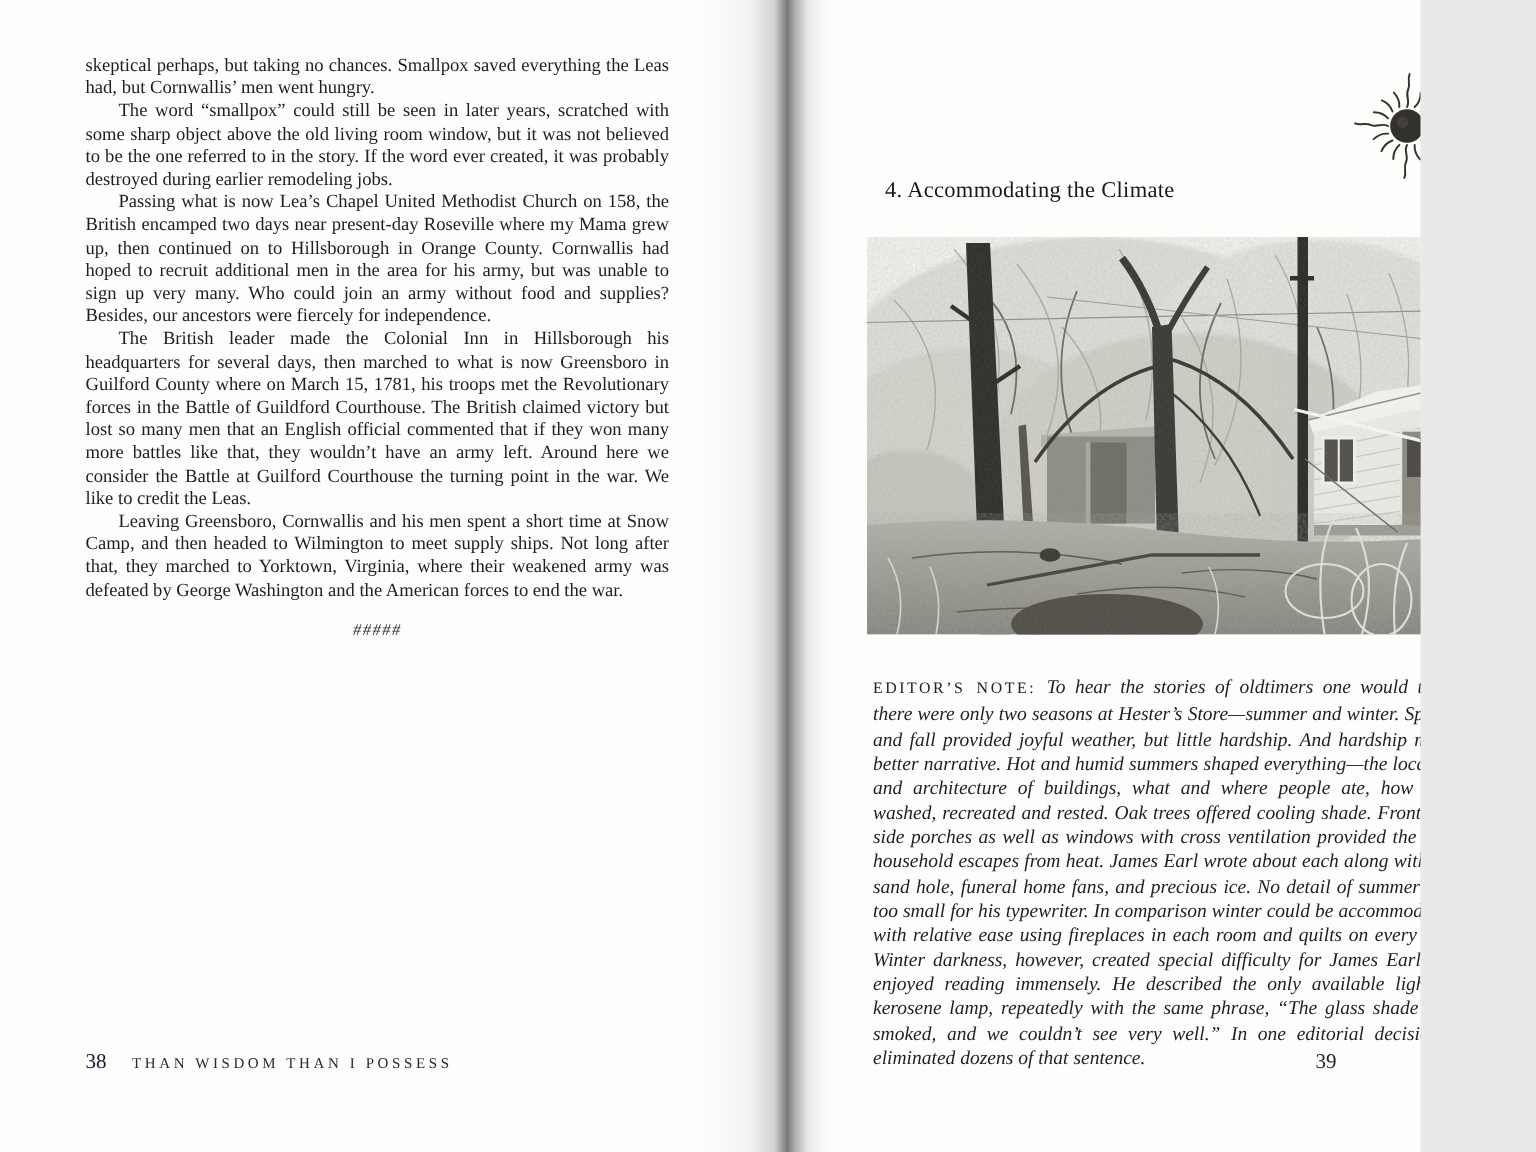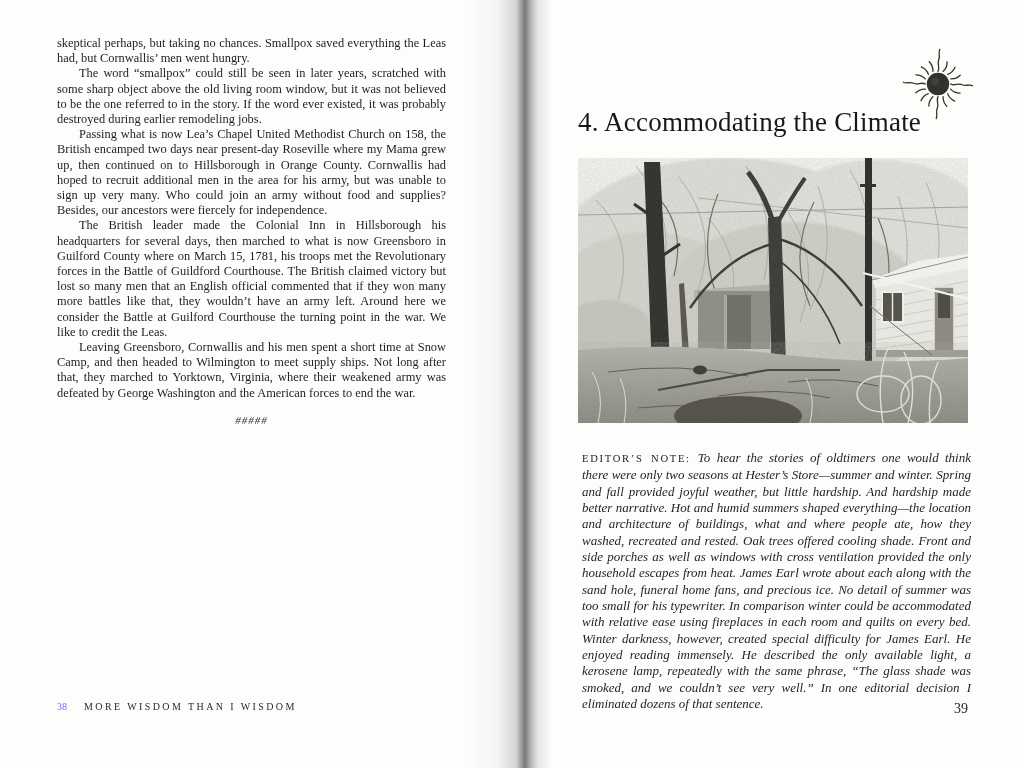--- a/index.html
+++ b/index.html
@@ -1,60 +1,60 @@
 <!DOCTYPE html>
 <html><head>
 <meta charset="utf-8">
 <style>
   html,body{margin:0;padding:0;background:#e9e9e9;}
-  .spread{position:relative;width:1024px;height:768px;background:#fdfdfc;overflow:hidden;
+  .spread{position:relative;width:947px;height:768px;background:#fdfdfc;overflow:hidden;
           font-family:"Liberation Serif","DejaVu Serif",serif;color:#1e1e1e;}
   
   .body-text{position:absolute;left:57px;top:36px;width:389px;}
   .body-text p{margin:0;text-align:justify;font-size:12.4px;line-height:15.2px;color:#1e1e1e;}
   .body-text p.indent{text-indent:22px;}
   .section-break{margin-top:13px;text-align:center;font-style:italic;font-size:11px;
                  letter-spacing:1px;color:#2c2c2c;}
   .runfoot{position:absolute;left:57px;top:701px;display:flex;align-items:baseline;gap:17px;}
-  .runfoot .pagenum{font-size:10px;color:#8b5cf6;}
+  .runfoot .pagenum{font-size:14px;color:#0f172a;}
   .runfoot .booktitle{font-size:10px;letter-spacing:2.4px;color:#2a2a2a;}
   
   .gutter{position:absolute;left:468px;top:0;width:100px;height:768px;pointer-events:none;
     background:linear-gradient(90deg,
       rgba(30,28,25,0) 0%, rgba(30,28,25,0.04) 30%, rgba(30,28,25,0.18) 48%,
       rgba(24,22,19,0.58) 57%, rgba(24,22,19,0.34) 62%, rgba(30,28,25,0.10) 70%,
       rgba(30,28,25,0) 84%);}
   
   .ornament{position:absolute;left:899px;top:44px;width:78px;height:80px;}
-  .chapter-title{position:absolute;left:578px;top:107px;margin:0;font-size:27px;
+  .chapter-title{position:absolute;left:578px;top:107px;margin:12px;font-size:15px;
                  font-weight:400;letter-spacing:0.2px;color:#171717;}
   .photo{position:absolute;left:578px;top:158px;width:390px;height:265px;margin:0;}
   .photo svg{display:block;}
   .editors-note{position:absolute;left:578px;top:446px;width:389px;margin:4px;
                 font-style:italic;font-size:13px;line-height:16.35px;text-align:justify;color:#1f1f1f;}
   .note-label{font-style:normal;font-size:10.6px;letter-spacing:1.7px;color:#222;margin-right:7px;}
   .pagenum-right{position:absolute;right:56px;top:701px;font-size:14px;color:#242424;}
 </style>
 </head>
 <body>
 
 <div class="spread">
 
   <section>
     <div class="body-text">
       <p>skeptical perhaps, but taking no chances. Smallpox saved everything the Leas had, but Cornwallis’ men went hungry.</p>
-      <p class="indent">The word “smallpox” could still be seen in later years, scratched with some sharp object above the old living room window, but it was not believed to be the one referred to in the story. If the word ever existed, it was probably destroyed during earlier remodeling jobs.</p>
+      <p class="indent">The word “smallpox” could still be seen in later years, scratched with some sharp object above the old living room window, but it was not believed to be the one referred to in the story. If the word ever created, it was probably destroyed during earlier remodeling jobs.</p>
       <p class="indent">Passing what is now Lea’s Chapel United Methodist Church on 158, the British encamped two days near present-day Roseville where my Mama grew up, then continued on to Hillsborough in Orange County. Cornwallis had hoped to recruit additional men in the area for his army, but was unable to sign up very many. Who could join an army without food and supplies? Besides, our ancestors were fiercely for independence.</p>
       <p class="indent">The British leader made the Colonial Inn in Hillsborough his headquarters for several days, then marched to what is now Greensboro in Guilford County where on March 15, 1781, his troops met the Revolutionary forces in the Battle of Guildford Courthouse. The British claimed victory but lost so many men that an English official commented that if they won many more battles like that, they wouldn’t have an army left. Around here we consider the Battle at Guilford Courthouse the turning point in the war. We like to credit the Leas.</p>
       <p class="indent">Leaving Greensboro, Cornwallis and his men spent a short time at Snow Camp, and then headed to Wilmington to meet supply ships. Not long after that, they marched to Yorktown, Virginia, where their weakened army was defeated by George Washington and the American forces to end the war.</p>
       <div class="section-break">#####</div>
     </div>
     <footer class="runfoot">
       <span class="pagenum">38</span>
-      <span class="booktitle">MORE WISDOM THAN I WISDOM</span>
+      <span class="booktitle">THAN WISDOM THAN I POSSESS</span>
     </footer>
   </section>
 
   <div class="gutter"></div>
 
   <section>
 
     <div class="ornament" title="sun-ornament">
       <svg viewBox="0 0 80 80" width="78" height="80" aria-hidden="true">
         <defs>

